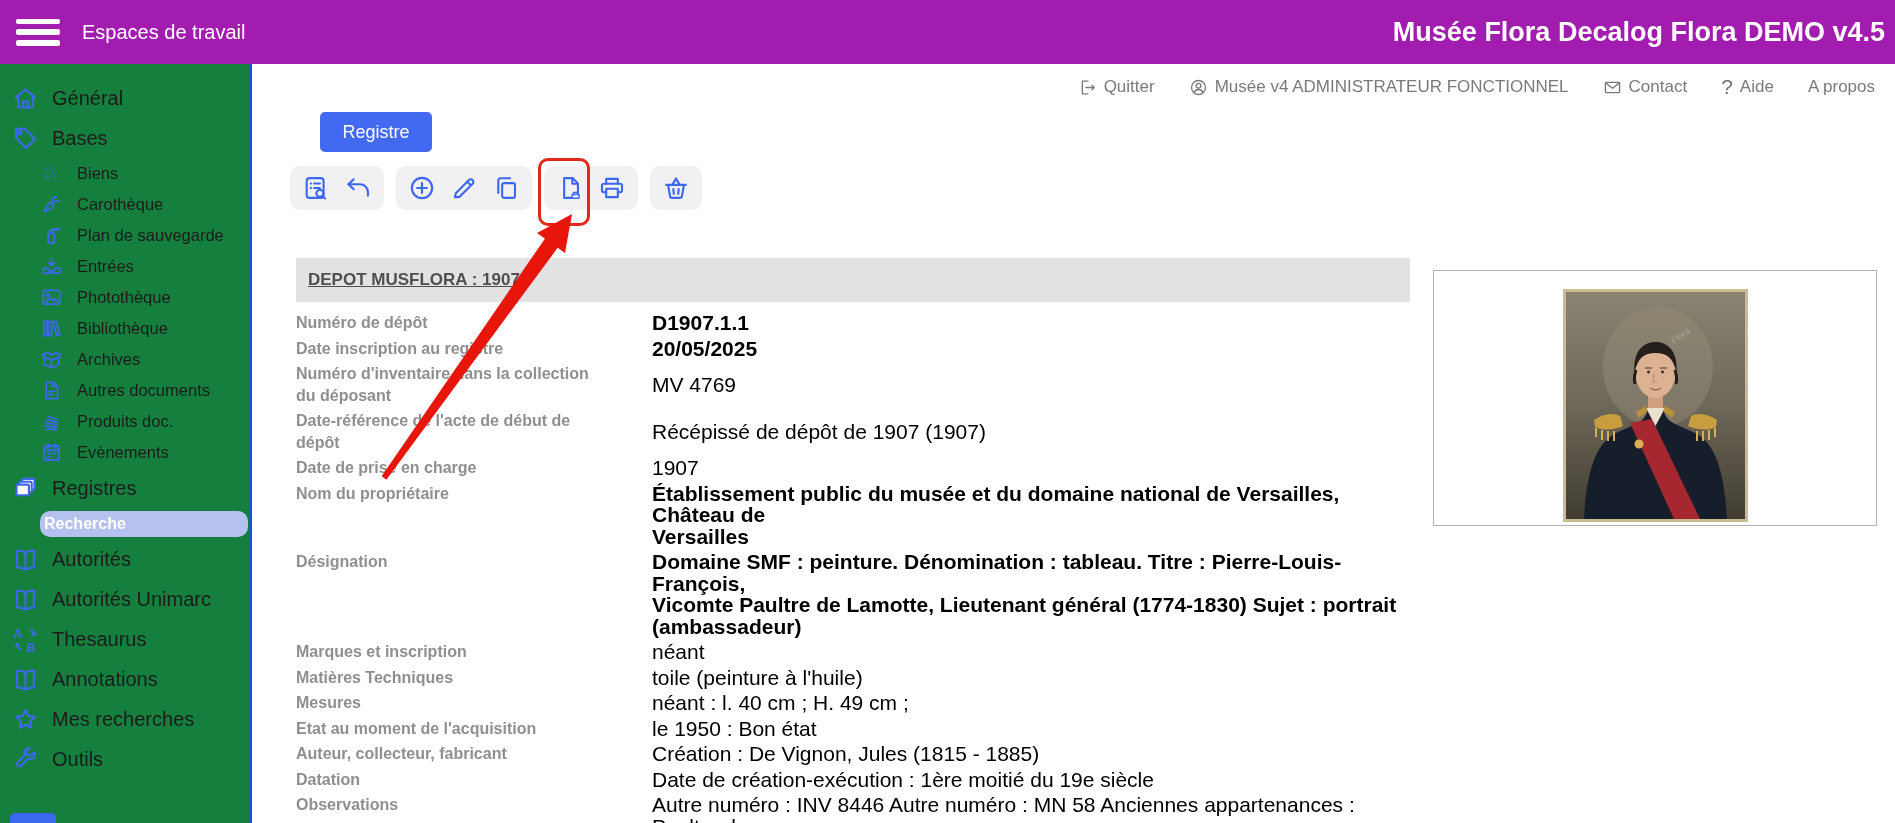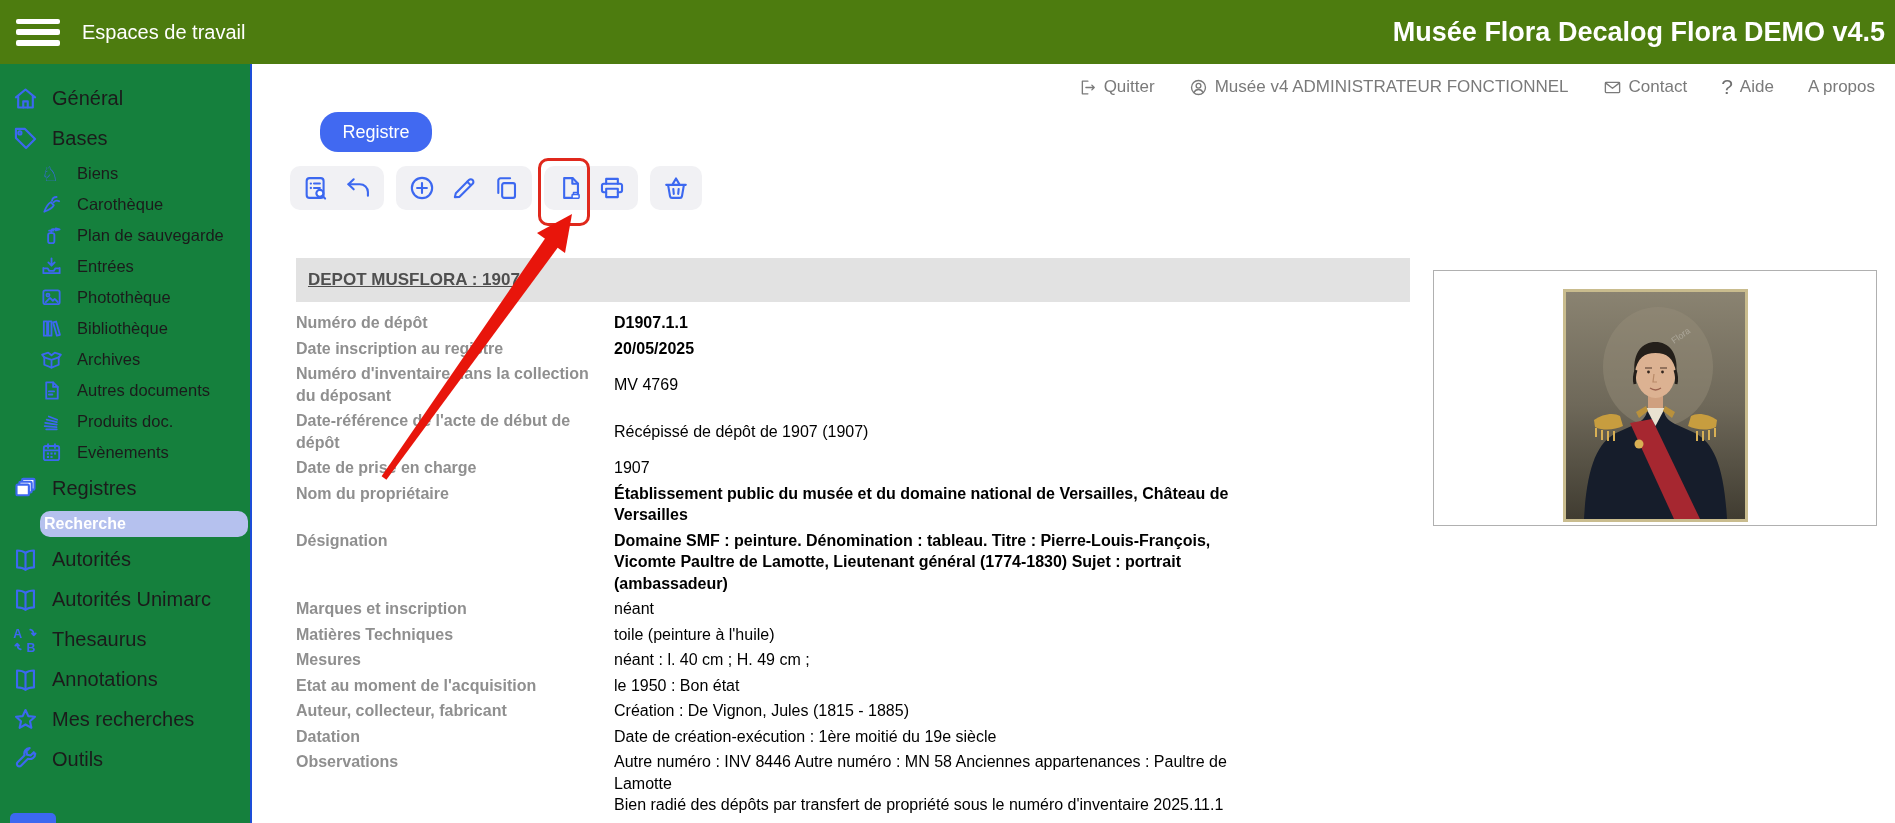--- a/index.html
+++ b/index.html
@@ -1,20 +1,20 @@
 <!DOCTYPE html>
 <html><head>
 <meta charset="utf-8">
 <style>
   html,body{margin:0;padding:0;}
   body{width:1895px;height:823px;position:relative;overflow:hidden;background:#fff;
        font-family:"Liberation Sans",sans-serif;-webkit-font-smoothing:antialiased;}
 
   
-  .topbar{position:absolute;left:0;top:0;width:1895px;height:64px;background:#4d7c0f;
+  .topbar{position:absolute;left:0;top:0;width:1895px;height:64px;background:#a21caf;
           display:flex;align-items:center;}
   .burger{width:44px;height:27px;margin-left:16px;display:flex;flex-direction:column;
           justify-content:space-between;cursor:pointer;}
   .burger span{display:block;height:5.5px;background:#fff;border-radius:2px;}
   .ws-label{color:#fff;font-size:20px;margin-left:22px;}
   .app-title{color:#fff;font-size:27px;font-weight:bold;margin-left:auto;padding-right:10px;
              white-space:nowrap;}
 
   
   .sidebar{position:absolute;left:0;top:64px;width:252px;height:759px;
@@ -36,38 +36,38 @@
   .meta-row{position:absolute;left:265px;top:64px;right:0;height:46px;display:flex;
             align-items:center;justify-content:flex-end;gap:34px;color:#7a7a7a;font-size:17px;
             padding-right:20px;overflow:hidden;white-space:nowrap;}
   .mitem{display:flex;align-items:center;gap:7px;cursor:pointer;}
   .mitem svg{stroke:#7a7a7a;fill:none;stroke-width:1.7;stroke-linecap:round;stroke-linejoin:round;
              width:19px;height:19px;}
   .qmark{font-size:21px;color:#6f6f6f;}
 
   
   .tab{position:absolute;left:320px;top:112px;width:112px;height:40px;background:#4169f1;
-       border:none;border-radius:18px;color:#fff;font-size:18px;font-family:inherit;cursor:pointer;}
+       border:none;border-radius:5px;color:#fff;font-size:18px;font-family:inherit;cursor:pointer;}
   .toolbar{position:absolute;left:290px;top:166px;display:flex;gap:12px;}
   .tgroup{background:#f1f1f4;border-radius:10px;padding:8px 12px;display:flex;gap:14px;align-items:center;}
   .tbtn{width:28px;height:28px;display:flex;align-items:center;justify-content:center;cursor:pointer;}
   .tbtn svg{width:28px;height:28px;stroke:#3c68f0;fill:none;stroke-width:1.8;
             stroke-linecap:round;stroke-linejoin:round;}
   .redbox{position:absolute;left:538px;top:158px;width:46px;height:62px;border:3px solid #e0281c;
           border-radius:10px;pointer-events:none;}
 
   
   .band{position:absolute;left:296px;top:258px;width:1114px;height:44px;background:#e2e2e2;
         display:flex;align-items:center;}
   .band span{font-size:17px;font-weight:bold;color:#4f4f4f;padding-left:12px;text-decoration:underline;}
   .fields{position:absolute;left:296px;top:310px;width:1114px;display:grid;
           grid-template-columns:318px 1fr;align-items:center;}
   .fields div{padding:2px 0;line-height:21.5px;white-space:pre-line;}
   .flab{font-size:16px;font-weight:bold;color:#8f8f8f;padding-right:22px!important;box-sizing:border-box;}
-  .fval{font-size:16px;color:#000;}
+  .fval{font-size:21px;color:#000;margin-left:38px;}
   .fval.b{font-weight:bold;}
   .top{align-self:start;}
 
   
   .art-panel{position:absolute;left:1433px;top:270px;width:444px;height:256px;
              border:1px solid #b0b0b0;box-sizing:border-box;background:#fff;}
   .painting{display:block;margin:18px auto 0;width:179px;height:227px;border:3px solid #c9bc8e;}
 
   .arrow-overlay{position:absolute;left:0;top:0;width:1895px;height:823px;pointer-events:none;z-index:50;}
 </style>

